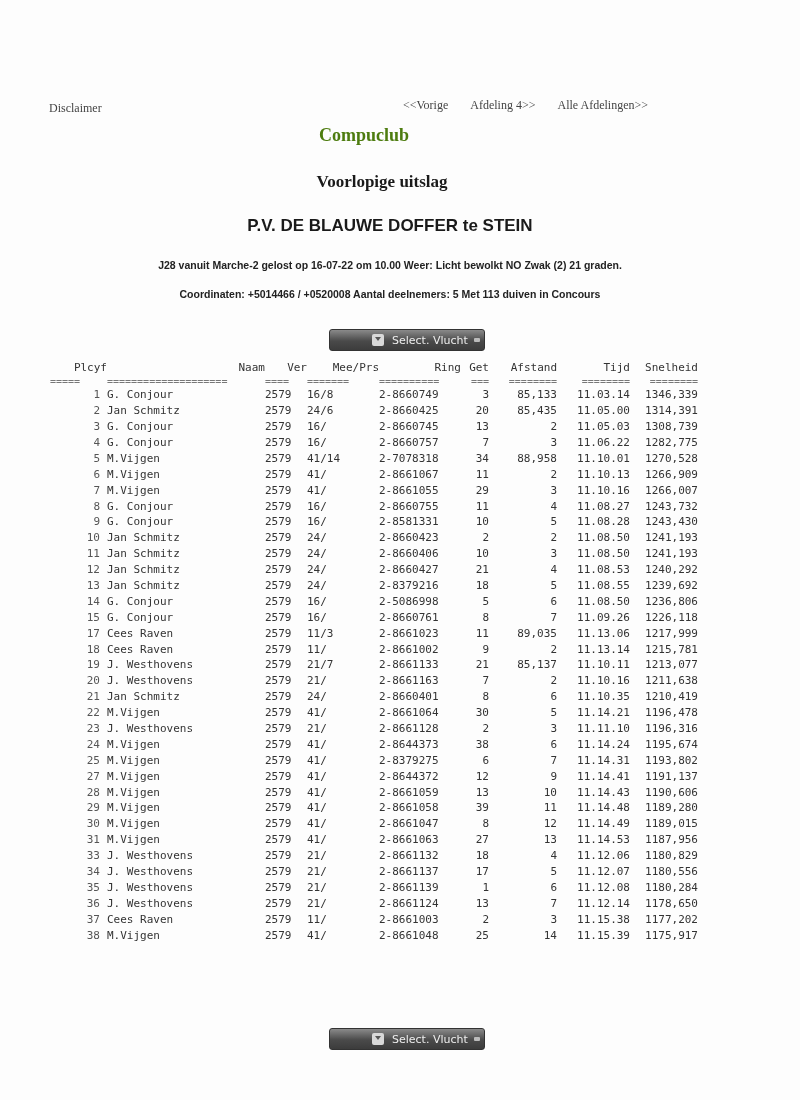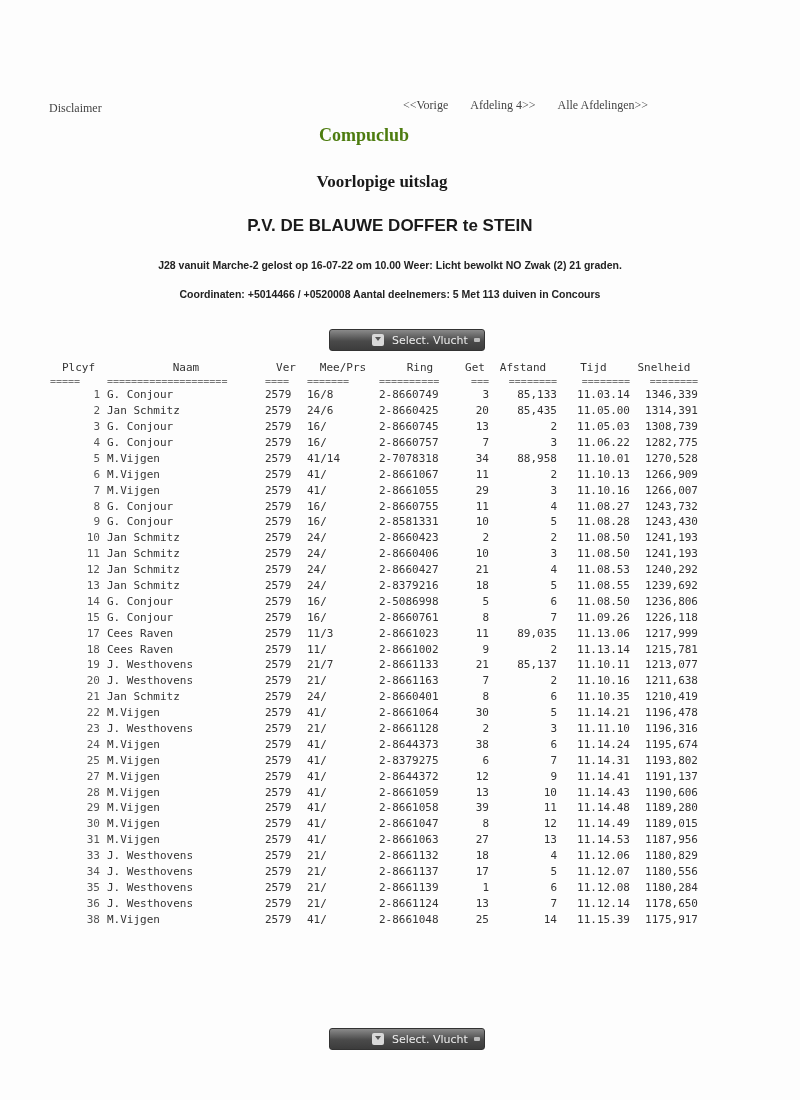--- a/index.html
+++ b/index.html
@@ -33,21 +33,21 @@
   .select-btn .ico::after { content: ""; position: absolute; left: 3px; top: 3px;
     border-left: 3px solid transparent; border-right: 3px solid transparent; border-top: 4px solid #555; }
   .select-btn .dot { width: 6px; height: 4px; background: #bbb; margin-left: 6px; border-radius: 1px; }
   .btn-top { top: 329px; }
   .btn-bottom { top: 1028px; }
   table.results {
     position: absolute; top: 360px; left: 50px; border-collapse: collapse;
     font-family: "DejaVu Sans Mono", monospace; font-size: 11px; color: #333;
   }
   table.results td, table.results th { padding: 0; height: 15.9px; white-space: pre; font-weight: normal; }
-  table.results th { text-align: center; }
+  table.results th { text-align: right; }
   .c-pl { width: 50px; text-align: right; padding-right: 7px !important; }
   .c-nm { width: 158px; }
   .c-ver { width: 42px; }
   .c-mee { width: 72px; }
   .c-ring { width: 82px; }
   .c-get { width: 28px; text-align: right; }
   .c-afs { width: 68px; text-align: right; }
   .c-tijd { width: 73px; text-align: right; }
   .c-snel { width: 68px; text-align: right; }
   th.c-pl { text-align: left; padding-right: 0 !important; }
@@ -462,20 +462,31 @@
         <td class="c-nm">J. Westhovens</td>
         <td class="c-ver">2579</td>
         <td class="c-mee">21/</td>
         <td class="c-ring">2-8661124</td>
         <td class="c-get">13</td>
         <td class="c-afs">7</td>
         <td class="c-tijd">11.12.14</td>
         <td class="c-snel">1178,650</td>
       </tr>
       <tr>
+        <td class="c-pl num">37</td>
+        <td class="c-nm">Cees Raven</td>
+        <td class="c-ver">2579</td>
+        <td class="c-mee">11/</td>
+        <td class="c-ring">2-8661003</td>
+        <td class="c-get">2</td>
+        <td class="c-afs">3</td>
+        <td class="c-tijd">11.15.38</td>
+        <td class="c-snel">1177,202</td>
+      </tr>
+      <tr>
         <td class="c-pl num">38</td>
         <td class="c-nm">M.Vijgen</td>
         <td class="c-ver">2579</td>
         <td class="c-mee">41/</td>
         <td class="c-ring">2-8661048</td>
         <td class="c-get">25</td>
         <td class="c-afs">14</td>
         <td class="c-tijd">11.15.39</td>
         <td class="c-snel">1175,917</td>
       </tr>

